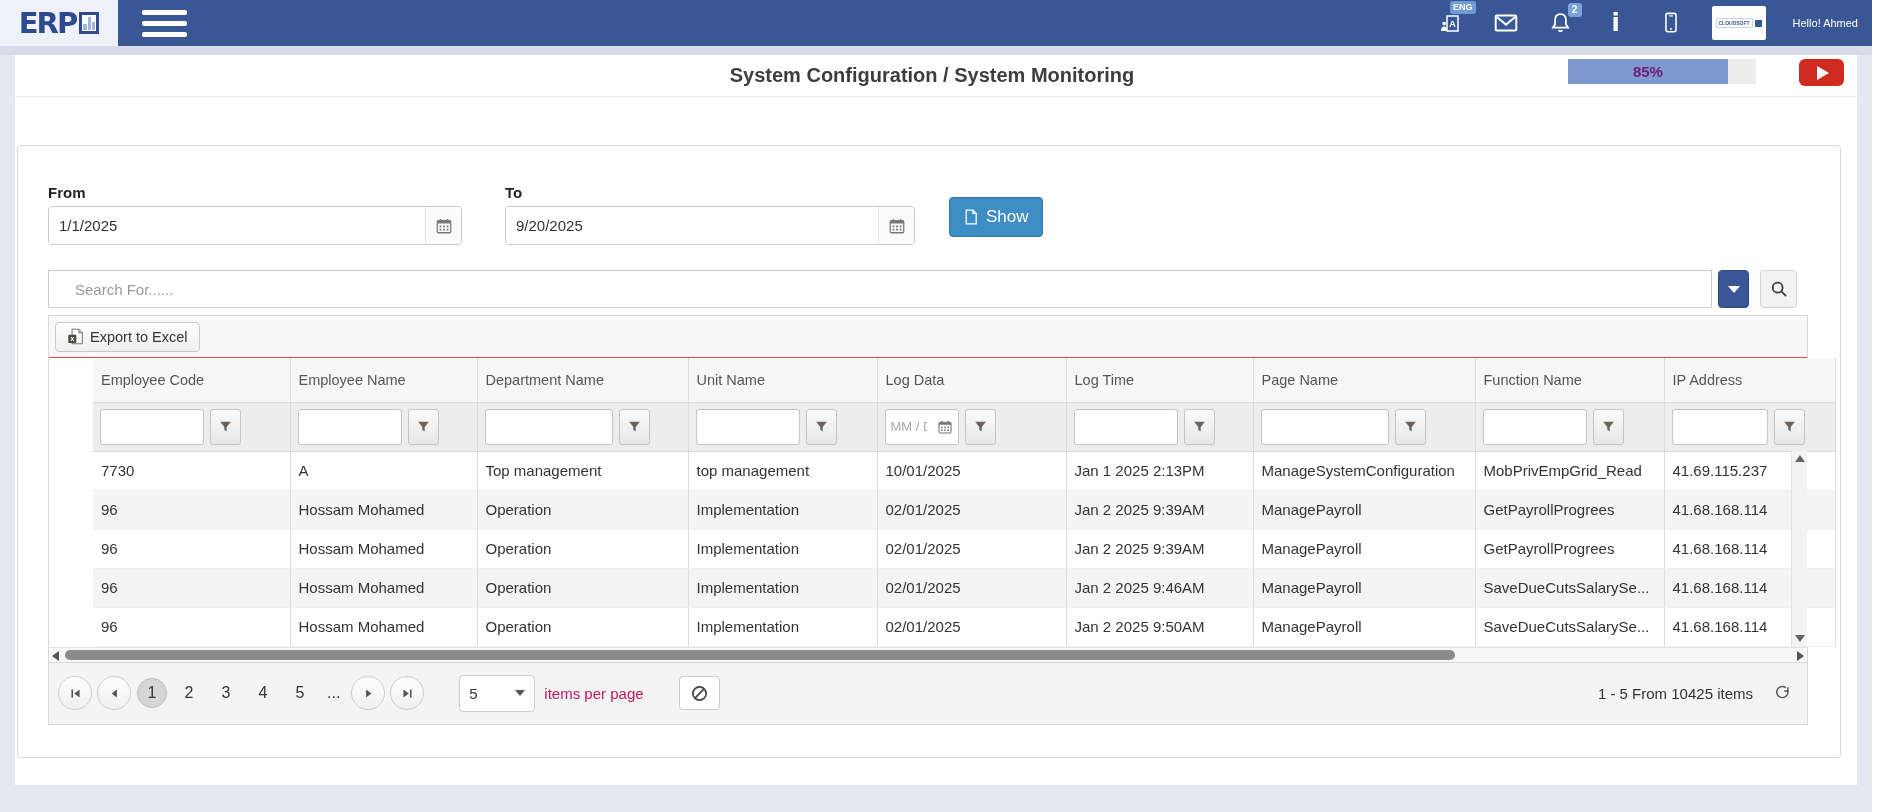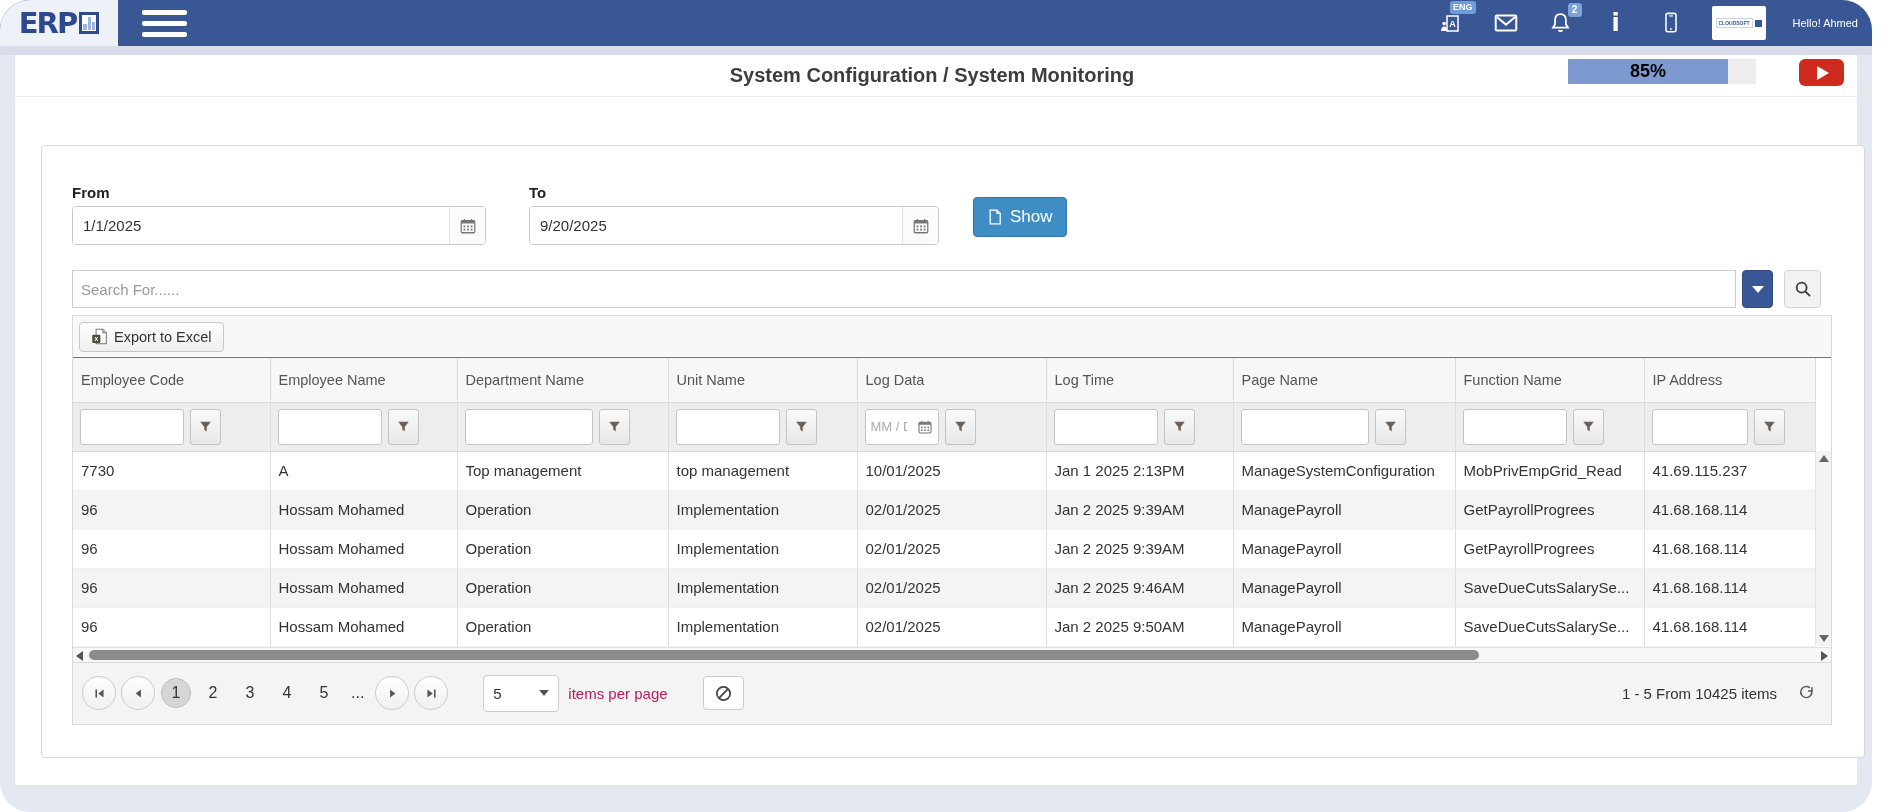--- a/index.html
+++ b/index.html
@@ -1,17 +1,17 @@
 <!DOCTYPE html>
 <html><head>
 <meta charset="utf-8">
 <style>
   * { box-sizing: border-box; margin: 0; padding: 0; }
   body { font-family: "Liberation Sans", sans-serif; }
-  .screen { position: relative; width: 1872px; height: 812px; background: #e4e8f1; overflow: hidden; border-radius: 30px; }
+  .screen { position: relative; width: 1872px; height: 812px; background: #e4e8f1; overflow: hidden; }
 
   
   .navbar { position: absolute; top: 0; left: 0; right: 0; height: 46px; background: #3a5795; display: flex; align-items: center; }
   .logo-box { width: 118px; height: 46px; background: #eef1f7; display: flex; align-items: center; justify-content: center; gap: 3px; cursor: pointer; }
   .logo-text { font-size: 29px; font-weight: 900; color: #2d4a8f; letter-spacing: -2px; font-family: "DejaVu Sans", sans-serif; }
   .logo-chart { width: 20px; height: 22px; border: 3px solid #2d4a8f; display: flex; align-items: flex-end; gap: 1px; padding: 1px; background: #fff; }
   .logo-chart i { display: block; width: 4px; background: #9db4e0; }
   .logo-chart i:nth-child(1){height:45%;} .logo-chart i:nth-child(2){height:90%;} .logo-chart i:nth-child(3){height:60%;}
   .hamburger { margin-left: 24px; background: none; border: none; display: flex; flex-direction: column; gap: 6px; cursor: pointer; }
   .hamburger b { width: 45px; height: 5px; background: #fff; border-radius: 2px; }
@@ -25,47 +25,47 @@
   .cb-sq { width: 7px; height: 7px; background: #3a5795; display: inline-block; }
   .greeting { color: #fff; font-size: 11px; font-weight: normal; cursor: pointer; }
 
   .subnav-strip { position: absolute; top: 46px; left: 0; right: 0; height: 9px; background: #d8dce8; }
   .sheet { position: absolute; top: 55px; left: 15px; right: 15px; height: 730px; background: #fff; }
 
   
   .titlebar { position: absolute; top: 0; left: 0; right: 0; height: 42px; border-bottom: 1px solid #ececec; background: #fff; }
   .titlebar h1 { position: absolute; left: 0; right: 8px; top: 9px; text-align: center; font-size: 20px; color: #3d3d3d; font-weight: bold; }
   .progress { position: absolute; right: 101px; top: 4px; width: 188px; height: 25px; background: #ededed; overflow: hidden; }
-  .progress-fill { height: 100%; background: #7e99d0; display: flex; align-items: center; justify-content: center; color: #000000; font-weight: bold; font-size: 18px; }
+  .progress-fill { height: 100%; background: #7e99d0; display: flex; align-items: center; justify-content: center; color: #701a75; font-weight: bold; font-size: 15px; }
   .record-btn { position: absolute; right: 13px; top: 4px; width: 45px; height: 27px; background: #ce2a1e; border: none; border-radius: 6px; display: flex; align-items: center; justify-content: center; cursor: pointer; }
   .play-icon { width: 0; height: 0; border-left: 12px solid #fff; border-top: 7px solid transparent; border-bottom: 7px solid transparent; margin-left: 3px; }
 
   
-  .panel { position: absolute; top: 90px; left: 26px; width: 1824px; height: 613px; border: 1px solid #d8d8d8; border-radius: 4px; background: #fff; }
+  .panel { position: absolute; top: 90px; left: 2px; width: 1824px; height: 613px; border: 1px solid #d8d8d8; border-radius: 4px; background: #fff; }
   .field-label { position: absolute; font-size: 15px; font-weight: bold; color: #222; }
   .lbl-from { left: 30px; top: 38px; } .lbl-to { left: 487px; top: 38px; }
   .input-group { position: absolute; display: flex; height: 39px; border: 1px solid #c9c9c9; border-radius: 4px; background: #fff; overflow: hidden; }
   .ig-from { left: 30px; top: 60px; width: 414px; gap: 34px; } .ig-to { left: 487px; top: 60px; width: 410px; }
   .input-group input { flex: 1; border: none; outline: none; padding: 0 10px; font-size: 15px; color: #333; font-family: inherit; }
   .cal-btn { width: 36px; background: #fbfbfb; border: none; border-left: 1px solid #e3e3e3; display: flex; align-items: center; justify-content: center; cursor: pointer; }
   .show-btn { position: absolute; left: 931px; top: 51px; height: 40px; padding: 0 13px; background: #3e8dc5; border: 1px solid #3276ab; border-radius: 4px; color: #fff; font-size: 17px; display: flex; align-items: center; gap: 7px; cursor: pointer; font-family: inherit; }
 
-  .search-input { position: absolute; left: 30px; top: 124px; width: 1664px; height: 38px; border: 1px solid #ccc; padding: 0 8px; font-size: 15px; color: #333; font-family: inherit; outline: none; }
+  .search-input { position: absolute; left: 30px; top: 124px; width: 1664px; height: 38px; border: 1px solid #ccc; padding: 0 26px; font-size: 15px; color: #333; font-family: inherit; outline: none; }
   .search-input::placeholder { color: #999; }
   .dd-btn { position: absolute; left: 1700px; top: 124px; width: 31px; height: 38px; background: #3a5795; border: 1px solid #32497c; border-radius: 4px; display: flex; align-items: center; justify-content: center; cursor: pointer; }
   .caret-down { width: 0; height: 0; border-left: 6px solid transparent; border-right: 6px solid transparent; border-top: 7px solid #fff; }
   .search-btn { position: absolute; left: 1742px; top: 124px; width: 37px; height: 38px; background: #f2f2f2; border: 1px solid #d4d4d4; border-radius: 4px; display: flex; align-items: center; justify-content: center; cursor: pointer; }
 
   
   .grid { position: absolute; left: 30px; top: 169px; width: 1760px; height: 410px; border: 1px solid #d9d9d9; background: #fff; display: flex; flex-direction: column; }
   .grid-toolbar { height: 42px; background: #f8f8f8; border-bottom: 1px solid #ef4444; display: flex; align-items: center; padding: 0 6px; }
   .export-btn { height: 30px; padding: 0 11px; background: linear-gradient(#fdfdfd, #efefef); border: 1px solid #c8c8c8; border-radius: 4px; font-size: 14.5px; color: #333; display: flex; align-items: center; gap: 6px; cursor: pointer; font-family: inherit; }
 
   .table-zone { position: relative; }
-  table { border-collapse: collapse; table-layout: fixed; width: 1742px; }
+  table { border-collapse: collapse; table-layout: fixed; width: 1742px; margin-left: 44px; }
   th, td { border-right: 1px solid #ddd; overflow: hidden; white-space: nowrap; text-overflow: ellipsis; text-align: left; }
   th { height: 44px; background: #f7f7f7; border-bottom: 1px solid #d9d9d9; font-size: 14.5px; font-weight: normal; color: #555; padding: 0 8px; cursor: pointer; }
   .filter-row td { height: 49px; background: #ededed; border-bottom: 1px solid #d9d9d9; padding: 0 7px; }
   .fwrap { display: flex; align-items: center; gap: 6px; }
   .finput { width: 104px; height: 36px; border: 1px solid #c4c4c4; border-radius: 3px; padding: 0 6px; font-size: 14px; font-family: inherit; outline: none; }
   .fbtn { width: 31px; height: 36px; border: 1px solid #c4c4c4; border-radius: 3px; background: linear-gradient(#fafafa, #e7e7e7); display: flex; align-items: center; justify-content: center; cursor: pointer; }
   .dgroup { display: flex; align-items: center; border: 1px solid #c4c4c4; border-radius: 3px; background: #fff; height: 36px; overflow: hidden; }
   .dinput { width: 46px; border: none; outline: none; padding: 0 5px; font-size: 13px; font-family: inherit; }
   .dinput::placeholder { color: #aaa; }
   .dcal { width: 26px; height: 36px; border: none; background: #fff; display: flex; align-items: center; justify-content: center; cursor: pointer; }

